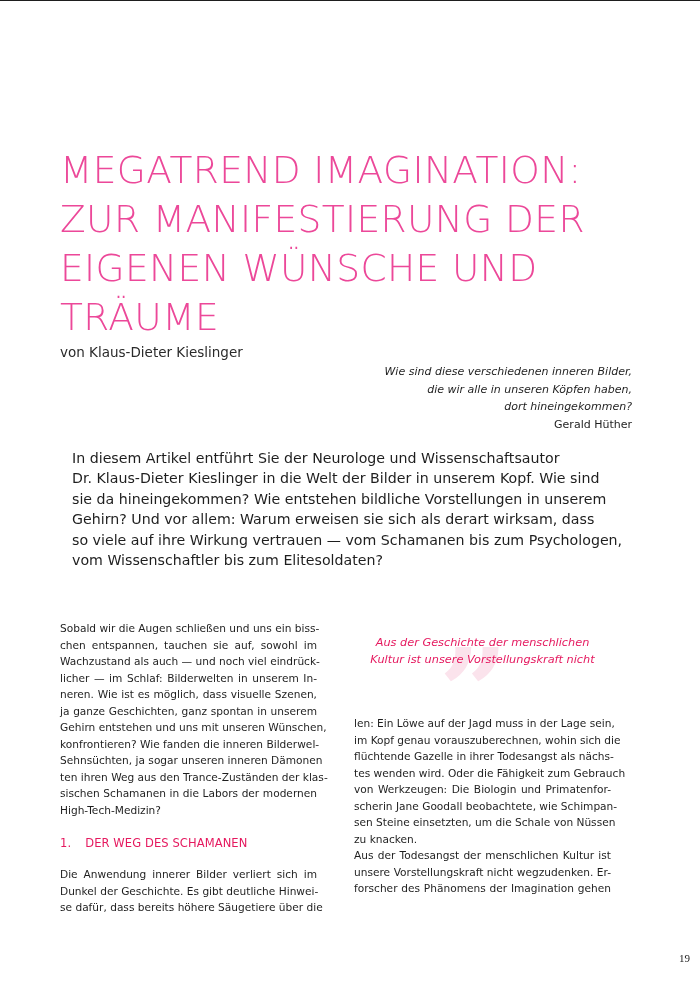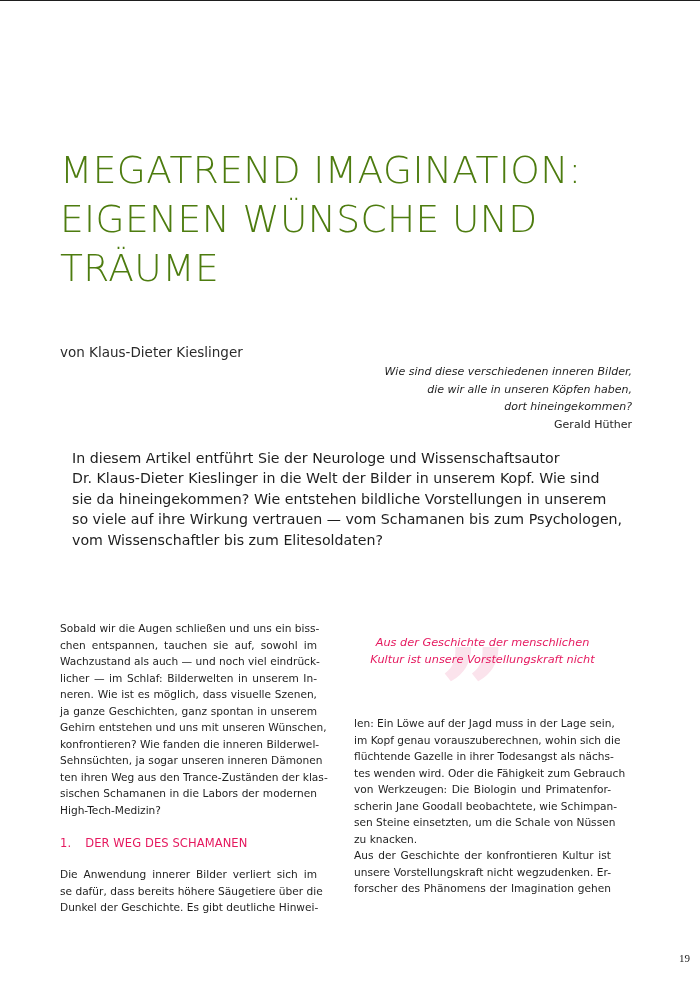--- a/index.html
+++ b/index.html
@@ -25,21 +25,21 @@
       position: absolute;
       left: 60px;
       top: 146px;
       width: 560px;
       margin: 0;
       font-family: "DejaVu Sans", sans-serif;
       font-weight: 200;
       font-size: 37.5px;
       line-height: 49px;
       letter-spacing: 0.4px;
-      color: #4d7c0f;
+      color: #ec4899;
       text-transform: uppercase;
     }
     .title span { display: block; white-space: nowrap; }
     .byline {
       position: absolute;
       left: 60px;
       top: 344px;
       font-size: 13.5px;
       color: #2a2a2a;
       font-family: "DejaVu Sans", sans-serif;
@@ -135,37 +135,39 @@
       font-family: Liberation Serif, serif;
     }
   </style>
 </head>
 <body>
 
 <div class="top-rule"></div>
 
 <h1 class="title">
   <span>MEGATREND IMAGINATION:</span>
+  <span>ZUR MANIFESTIERUNG DER</span>
   <span>EIGENEN WÜNSCHE UND</span>
   <span>TRÄUME</span>
 </h1>
 
 <div class="byline">von Klaus-Dieter Kieslinger</div>
 
 <div class="epigraph">
   <span class="q">Wie sind diese verschiedenen inneren Bilder,</span>
   <span class="q">die wir alle in unseren Köpfen haben,</span>
   <span class="q">dort hineingekommen?</span>
   <span class="a">Gerald Hüther</span>
 </div>
 
 <div class="lead">
   <span>In diesem Artikel entführt Sie der Neurologe und Wissenschaftsautor</span>
   <span>Dr. Klaus-Dieter Kieslinger in die Welt der Bilder in unserem Kopf. Wie sind</span>
   <span>sie da hineingekommen? Wie entstehen bildliche Vorstellungen in unserem</span>
+  <span>Gehirn? Und vor allem: Warum erweisen sie sich als derart wirksam, dass</span>
   <span>so viele auf ihre Wirkung vertrauen — vom Schamanen bis zum Psychologen,</span>
   <span>vom Wissenschaftler bis zum Elitesoldaten?</span>
 </div>
 
 <div class="col col-left">
   <span class="line">Sobald wir die Augen schließen und uns ein biss-</span>
   <span class="line">chen entspannen, tauchen sie auf, sowohl im</span>
   <span class="line">Wachzustand als auch — und noch viel eindrück-</span>
   <span class="line">licher — im Schlaf: Bilderwelten in unserem In-</span>
   <span class="line">neren. Wie ist es möglich, dass visuelle Szenen,</span>
@@ -177,39 +179,39 @@
   <span class="line">sischen Schamanen in die Labors der modernen</span>
   <span class="line last">High-Tech-Medizin?</span>
 </div>
 
 <h2 class="section-heading">
   <span class="num">1.</span><span>DER WEG DES SCHAMANEN</span>
 </h2>
 
 <div class="col col-left2">
   <span class="line">Die Anwendung innerer Bilder verliert sich im</span>
+  <span class="line">Dunkel der Geschichte. Es gibt deutliche Hinwei-</span>
   <span class="line">se dafür, dass bereits höhere Säugetiere über die</span>
-  <span class="line">Dunkel der Geschichte. Es gibt deutliche Hinwei-</span>
 </div>
 
 <div class="pullquote">
   <div class="marks">”</div>
   <div class="text">
     <span>Aus der Geschichte der menschlichen</span>
     <span>Kultur ist unsere Vorstellungskraft nicht</span>
   </div>
 </div>
 
 <div class="col col-right">
   <span class="line">len: Ein Löwe auf der Jagd muss in der Lage sein,</span>
   <span class="line">im Kopf genau vorauszuberechnen, wohin sich die</span>
   <span class="line">flüchtende Gazelle in ihrer Todesangst als nächs-</span>
   <span class="line">tes wenden wird. Oder die Fähigkeit zum Gebrauch</span>
   <span class="line">von Werkzeugen: Die Biologin und Primatenfor-</span>
   <span class="line">scherin Jane Goodall beobachtete, wie Schimpan-</span>
   <span class="line">sen Steine einsetzten, um die Schale von Nüssen</span>
   <span class="line last">zu knacken.</span>
-  <span class="line">Aus der Geschichte der konfrontieren Kultur ist</span>
+  <span class="line">Aus der Todesangst der menschlichen Kultur ist</span>
   <span class="line">unsere Vorstellungskraft nicht wegzudenken. Er-</span>
   <span class="line">forscher des Phänomens der Imagination gehen</span>
 </div>
 
 <div class="page-number">19</div>
 
 </body></html>

